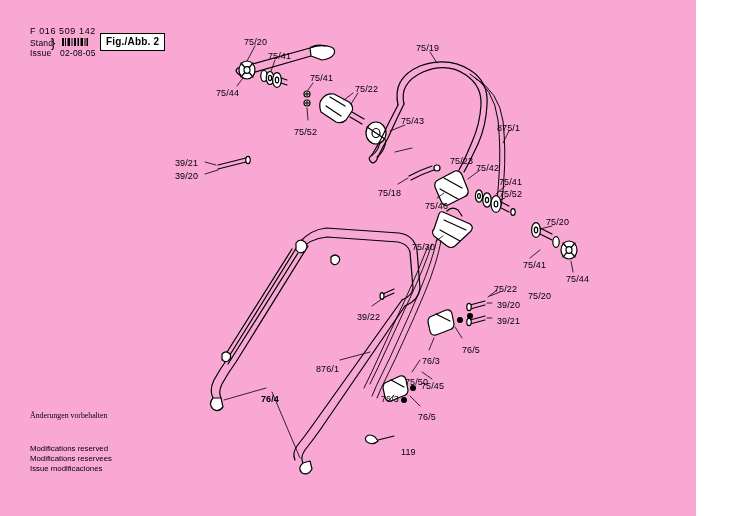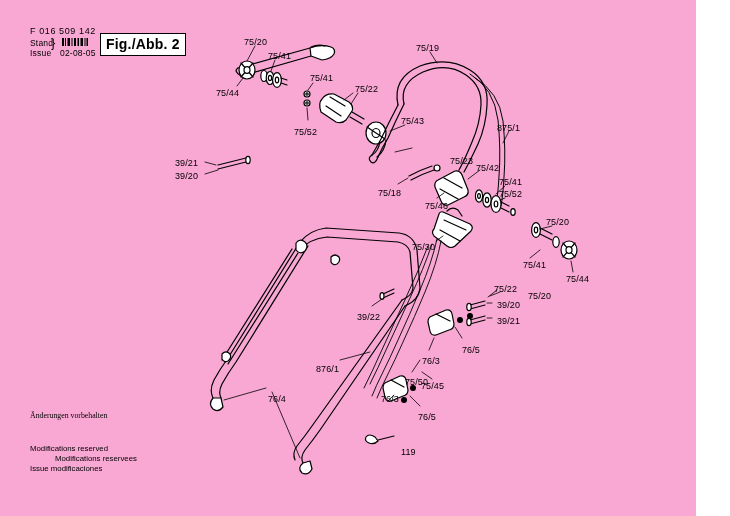--- a/index.html
+++ b/index.html
@@ -43,36 +43,36 @@
     top: 38px;
     width: 26px;
     height: 8px;
   }
   #figbox {
     position: absolute;
     left: 100px;
     top: 33px;
     border: 1.3px solid #000;
     padding: 2px 5px 3px 5px;
-    font-size: 14px;
+    font-size: 10px;
     font-weight: bold;
     color: #000;
     background: #fff;
     letter-spacing: 0.2px;
   }
   .footer {
     position: absolute;
     left: 30px;
     font-size: 7.8px;
     color: #000;
     white-space: nowrap;
   }
   #ft0 { top: 411px; font-family: Liberation Serif, serif; }
   #ft1 { top: 444px; }
-  #ft2 { top: 454px; margin-left: 25px; }
+  #ft2 { top: 454px; }
   #ft3 { top: 464px; }
 
   .lbl {
     position: absolute;
     font-family: "Liberation Sans", sans-serif;
     font-size: 9px;
     color: #000000;
     white-space: nowrap;
     letter-spacing: 0.1px;
   }
@@ -376,21 +376,21 @@
       <div class="lbl" style="left: 497px; top: 300px;">39/20</div>
       <div class="lbl" style="left: 497px; top: 316px;">39/21</div>
       <div class="lbl" style="left: 357px; top: 312px;">39/22</div>
       <div class="lbl" style="left: 462px; top: 345px;">76/5</div>
       <div class="lbl" style="left: 422px; top: 356px;">76/3</div>
       <div class="lbl" style="left: 316px; top: 364px;">876/1</div>
       <div class="lbl" style="left: 397px; top: 377px; padding-left: 8px;">75/50</div>
       <div class="lbl" style="left: 421px; top: 381px;">75/45</div>
       <div class="lbl" style="left: 381px; top: 394px;">76/3</div>
       <div class="lbl" style="left: 418px; top: 412px;">76/5</div>
-      <div class="lbl" style="left: 268px; top: 394px;">76/4</div>
+      <div class="lbl" style="left: 261px; top: 394px; font-weight: bold;">76/4</div>
       <div class="lbl" style="left: 401px; top: 435px; margin-top: 12px;">119</div>
     </div>
 
   <div class="footer" id="ft0">Änderungen vorbehalten</div>
   <div class="footer" id="ft1">Modifications reserved</div>
   <div class="footer" id="ft2">Modifications reservees</div>
   <div class="footer" id="ft3">Issue modificaciones</div>
 
 </div>
 

